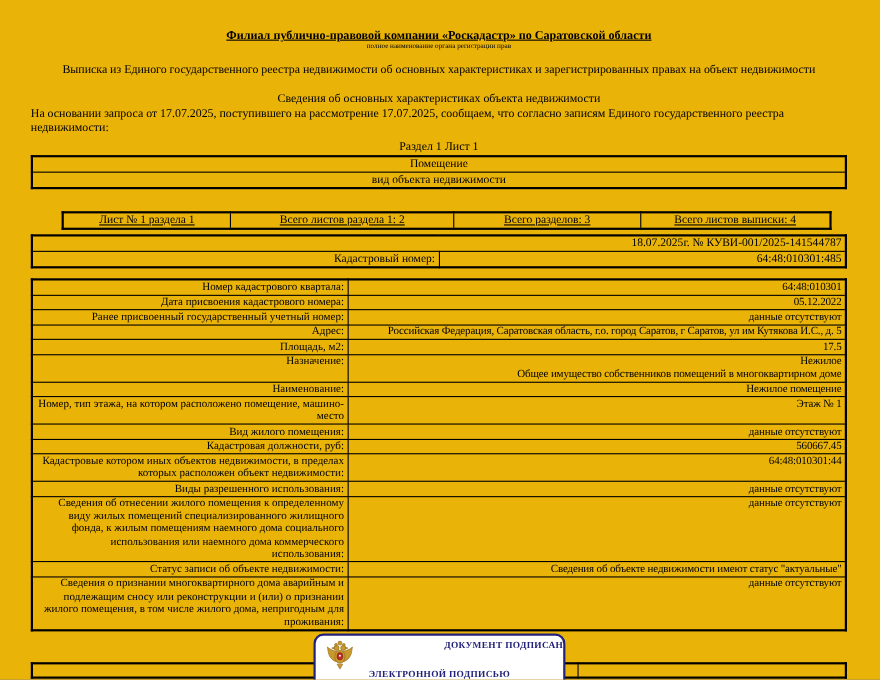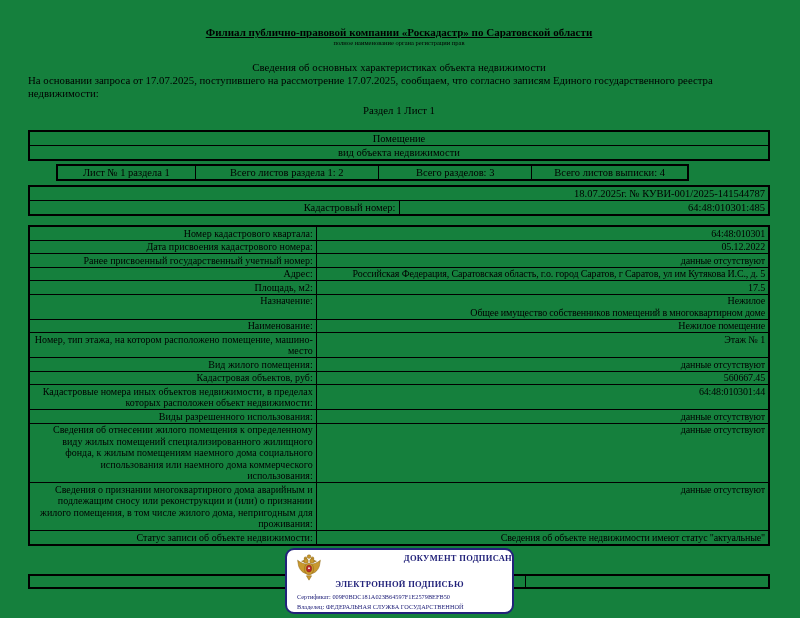--- a/index.html
+++ b/index.html
@@ -1,37 +1,37 @@
 <!DOCTYPE html>
 <html><head>
 <meta charset="utf-8">
 <style>
   html,body { margin:0; padding:0; background:#888; }
   .page {
-    width:800px; height:618px; background:#15803d; color:#000;
+    width:800px; height:618px; background:#eab308; color:#000;
     font-family:"Liberation Serif", serif;
     position:relative; box-sizing:border-box;
     padding:26px 30px 0 28px; margin:0 auto;
     overflow:hidden;
   }
   .org-title { text-align:center; font-size:11px; font-weight:bold; text-decoration:underline; line-height:13px; }
   .org-sub   { text-align:center; font-size:6.5px; line-height:8px; }
   .doc-title { text-align:center; font-size:10.8px; line-height:13px; margin-top:10px; }
   .sec-title { text-align:center; font-size:10.8px; line-height:13px; margin-top:14px; }
   .req-line  { font-size:10.8px; line-height:13px; margin-top:0; }
   .razdel    { text-align:center; font-size:10.8px; line-height:12px; margin-top:4px; }
 
   table { border-collapse:collapse; width:100%; table-layout:fixed; }
   table.bt { border:2px solid #000; }
   td { border:1px solid #000; padding:0 3px; vertical-align:top; overflow:hidden;text-align:right; }
 
-  .tA { margin-top:14px; font-size:10.5px; }
+  .tA { margin-top:2px; font-size:10.5px; }
   .tA td { text-align:center; height:13px; line-height:13px; }
 
-  .tB { margin-top:3px; width:633px; margin-left:28px; font-size:10.5px; }
+  .tB { margin-top:20px; width:700px; margin-left:28px; font-size:10.5px;text-decoration:underline; }
   .tB td { text-align:center; height:13px; line-height:13px; }
 
   .tC { margin-top:4px; font-size:10.5px; }
   .tC td { height:13px; line-height:13px; }
 
   .tD { margin-top:9px; font-size:10px; }
   .tD td { line-height:11.5px; padding:0.5px 3px; }
   .tD td.val { letter-spacing:-0.15px; }
   .pre { white-space:pre-line;margin-top:36px; }
 
@@ -51,20 +51,21 @@
   .stamp .sm.first { margin-top:4px; }
   .eagle { position:absolute; left:9px; top:4px; }
 </style>
 </head>
 <body>
 
 <div class="page">
 
   <div class="org-title">Филиал публично-правовой компании «Роскадастр» по Саратовской области</div>
   <div class="org-sub">полное наименование органа регистрации прав</div>
+  <div class="doc-title">Выписка из Единого государственного реестра недвижимости об основных характеристиках и зарегистрированных правах на объект недвижимости</div>
   <div class="sec-title">Сведения об основных характеристиках объекта недвижимости</div>
   <div class="req-line">На  основании запроса от 17.07.2025, поступившего на рассмотрение 17.07.2025, сообщаем, что согласно записям Единого государственного реестра недвижимости:</div>
   <div class="razdel">Раздел 1 Лист 1</div>
 
   <table class="tA bt">
     <tbody>
         <tr>
           <td>Помещение</td>
         </tr>
     <tr>
@@ -129,42 +130,42 @@
     </tr>
     <tr>
       <td>Номер, тип этажа, на котором расположено помещение, машино-место</td>
       <td class="val">Этаж № 1</td>
     </tr>
     <tr>
       <td>Вид жилого помещения:</td>
       <td class="val">данные отсутствуют</td>
     </tr>
     <tr>
-      <td>Кадастровая объектов, руб:</td>
+      <td>Кадастровая должности, руб:</td>
       <td class="val">560667.45</td>
     </tr>
     <tr>
-      <td>Кадастровые номера иных объектов недвижимости, в пределах которых расположен объект недвижимости:</td>
+      <td>Кадастровые котором иных объектов недвижимости, в пределах которых расположен объект недвижимости:</td>
       <td class="val">64:48:010301:44</td>
     </tr>
     <tr>
       <td>Виды разрешенного использования:</td>
       <td class="val">данные отсутствуют</td>
     </tr>
     <tr>
       <td>Сведения об отнесении жилого помещения к определенному виду жилых помещений специализированного жилищного фонда, к жилым помещениям наемного дома социального использования или наемного дома коммерческого использования:</td>
-      <td class="val">данные отсутствуют</td>
-    </tr>
-    <tr>
-      <td>Сведения о признании многоквартирного дома аварийным и подлежащим сносу или реконструкции и (или) о признании жилого помещения, в том числе жилого дома, непригодным для проживания:</td>
       <td class="val">данные отсутствуют</td>
     </tr>
     <tr>
       <td>Статус записи об объекте недвижимости:</td>
       <td class="val">Сведения об объекте недвижимости имеют статус "актуальные"</td>
+    </tr>
+    <tr>
+      <td>Сведения о признании многоквартирного дома аварийным и подлежащим сносу или реконструкции и (или) о признании жилого помещения, в том числе жилого дома, непригодным для проживания:</td>
+      <td class="val">данные отсутствуют</td>
     </tr>
   </tbody>
     </table>
 
   <div class="footer-wrap">
     <table class="tF bt">
       <tbody>
           <tr>
         <td style="width:35.3%"></td>
         <td style="width:31.8%"></td>

